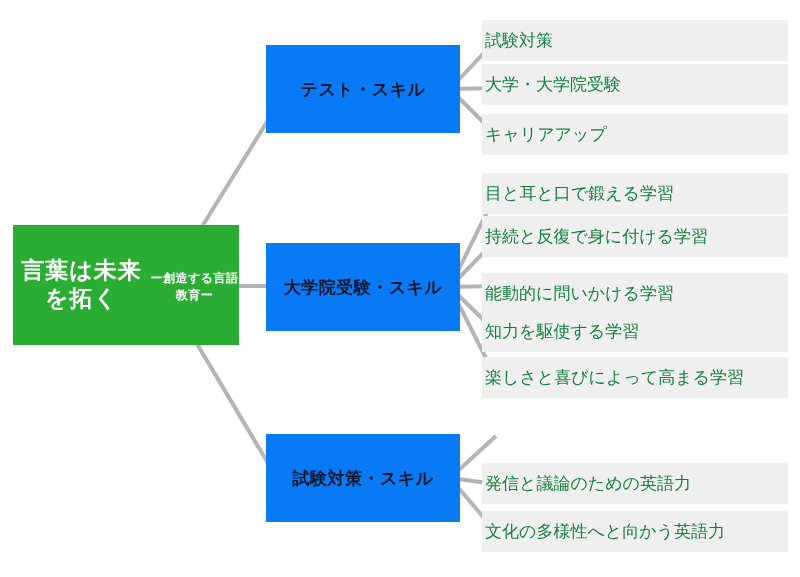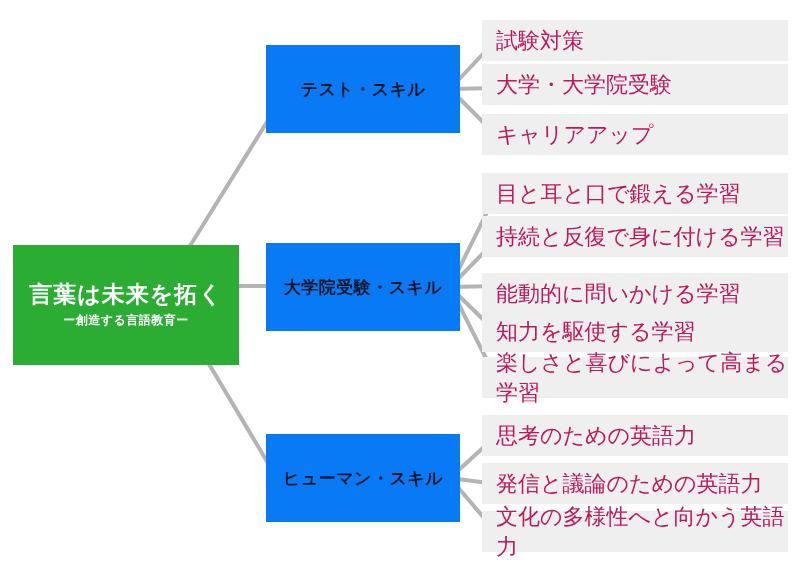--- a/index.html
+++ b/index.html
@@ -35,23 +35,21 @@
     justify-content: center;
     box-sizing: border-box;
   }
   .root {
     left: 13px;
     top: 225px;
     width: 226px;
     height: 120px;
     background: #2bac33;
     color: #ffffff;
-    flex-direction: column;
     text-align: center;
-    margin-top: 20px;
   }
   .root-title {
     font-size: 23px;
     font-weight: bold;
     letter-spacing: 1px;
     line-height: 1.2;
   }
   .root-subtitle {
     font-size: 12px;
     font-weight: bold;
@@ -69,24 +67,24 @@
     letter-spacing: 0.5px;
   }
   .branch-1 { top: 45px; }
   .branch-2 { top: 243px; }
   .branch-3 { top: 434px; }
   .leaf {
     left: 482px;
     width: 306px;
     height: 41px;
     background: #efefef;
-    color: #be185d;
-    font-size: 22px;
+    color: #15803d;
+    font-size: 17px;
     justify-content: flex-start;
-    padding-left: 14px;
+    padding-left: 3px;
   }
   
   .leaf-0-0 { top: 20px; }
   .leaf-0-1 { top: 64px; }
   .leaf-0-2 { top: 114px; }
   
   .leaf-1-0 { top: 173px; }
   .leaf-1-1 { top: 216px; }
   .leaf-1-2 { top: 273px; }
   .leaf-1-3 { top: 311px; }
@@ -127,21 +125,21 @@
     <div class="root-subtitle">ー創造する言語教育ー</div>
   </div>
 
   <div class="node branch branch-1">
     <span>テスト・スキル</span>
   </div>
   <div class="node branch branch-2">
     <span>大学院受験・スキル</span>
   </div>
   <div class="node branch branch-3">
-    <span>ヒューマン・スキル</span>
+    <span>試験対策・スキル</span>
   </div>
 
   <div class="node leaf leaf-0-0">
     <span>試験対策</span>
   </div>
   <div class="node leaf leaf-0-1">
     <span>大学・大学院受験</span>
   </div>
   <div class="node leaf leaf-0-2">
     <span>キャリアアップ</span>
@@ -156,23 +154,20 @@
   <div class="node leaf leaf-1-2">
     <span>能動的に問いかける学習</span>
   </div>
   <div class="node leaf leaf-1-3">
     <span>知力を駆使する学習</span>
   </div>
   <div class="node leaf leaf-1-4">
     <span>楽しさと喜びによって高まる学習</span>
   </div>
 
-  <div class="node leaf leaf-2-0">
-    <span>思考のための英語力</span>
-  </div>
   <div class="node leaf leaf-2-1">
     <span>発信と議論のための英語力</span>
   </div>
   <div class="node leaf leaf-2-2">
     <span>文化の多様性へと向かう英語力</span>
   </div>
 
 </div>
 
 </body></html>

